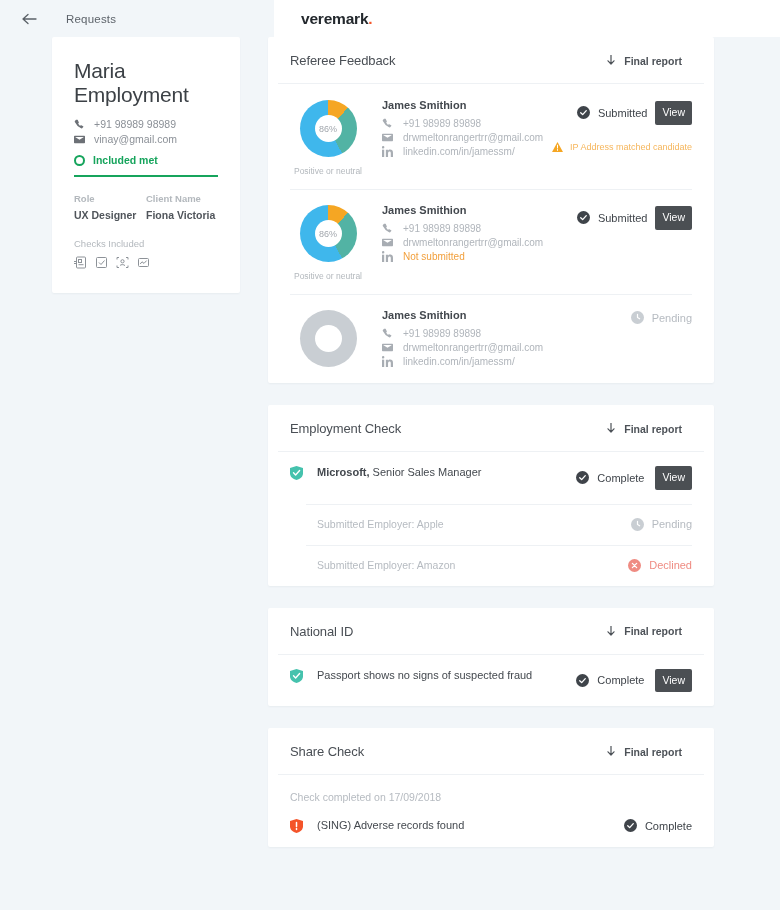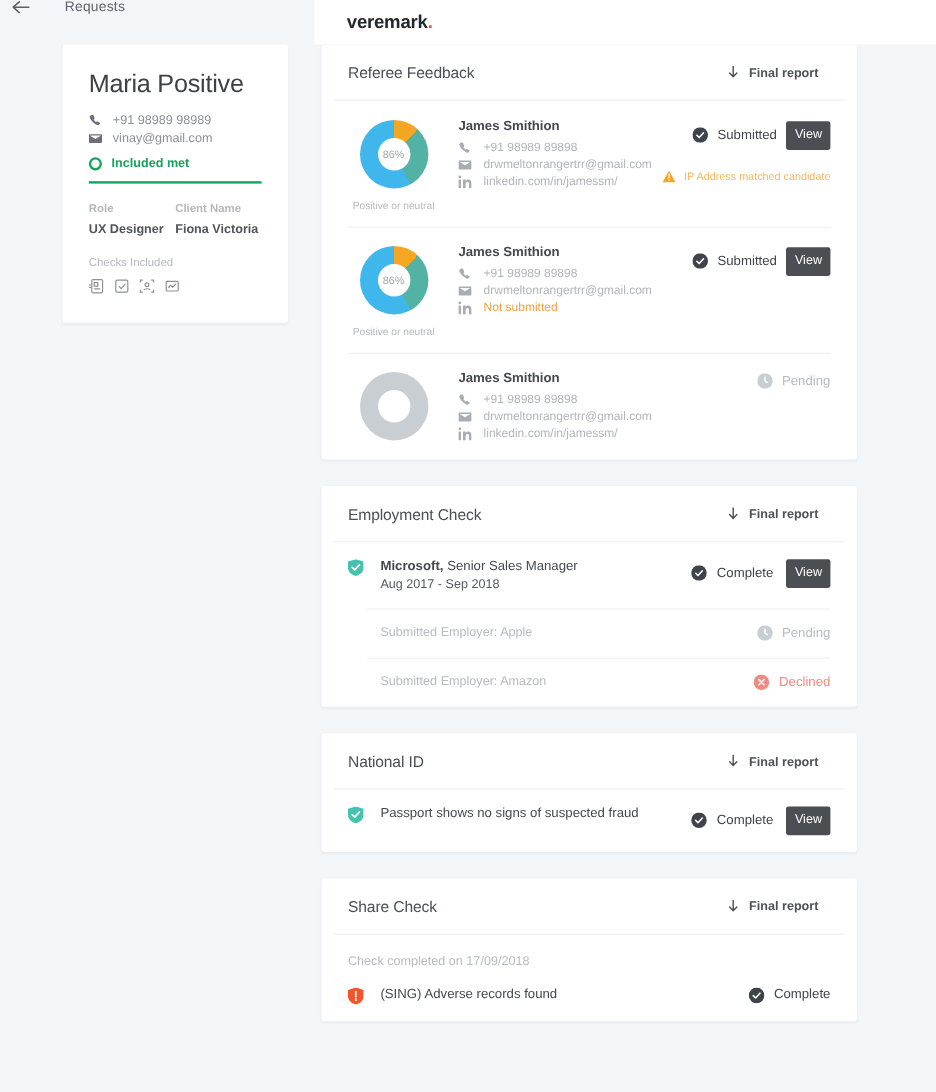--- a/index.html
+++ b/index.html
@@ -8,21 +8,21 @@
     background: #f2f6f9;
     font-family: "Liberation Sans", sans-serif;
     -webkit-font-smoothing: antialiased;
   }
   .page { position: relative; width: 780px; height: 910px; overflow: hidden; }
 
   
   .topbar { display: flex; height: 37px; width: 780px; }
   .topbar-left {
     width: 262px; background: #f2f6f9;
-    display: flex; align-items: flex-start;
+    display: flex; align-items: center; margin-left: 12px;
   }
   .back-btn {
     width: 34px; display: flex; align-items: center; justify-content: center;
     color: #5b6168; cursor: pointer;
   }
   .back-btn svg { display: block; }
   .topbar-title {
     font-size: 11.5px; color: #5d636a; letter-spacing: .2px;
     margin-left: 20px; cursor: pointer;
   }
@@ -172,21 +172,21 @@
         <span>veremark</span><span class="dot">.</span>
       </div>
     </div>
   </div>
 
 
   <div class="body">
 
     <div class="col-left">
       <div class="profile-card">
-        <div class="profile-name">Maria Positive</div>
+        <div class="profile-name">Maria Employment</div>
 
         <div class="contact-line">
           <span class="ic">
             <svg viewBox="0 0 12 12" fill="currentColor">
                 <path d="M2.2.9 1 2.1c-.3.3-.3.8-.1 1.2a14 14 0 0 0 6.8 6.8c.4.2.9.2 1.2-.1l1.2-1.2c.3-.3.2-.7-.1-.9l-2-1.1c-.3-.2-.6-.1-.8.1l-.6.6A10.6 10.6 0 0 1 4.5 5l.6-.6c.2-.2.3-.5.1-.8L4.1 1c-.2-.3-.6-.4-.9-.1z"></path>
               </svg>
           </span>
           <span>+91 98989 98989</span>
         </div>
 
@@ -442,21 +442,20 @@
 
         <div class="erow">
           <span>
             <svg class="shield-ic" viewBox="0 0 13 14">
                 <path d="M6.5 0 13 2v5.2c0 3.4-2.7 5.8-6.5 6.8C2.7 13 0 10.6 0 7.2V2z" fill="#45c2ad"></path>
                 <path d="M3.5 6.8 5.6 8.9 9.6 4.6" stroke="#fff" stroke-width="1.4" fill="none" stroke-linecap="round" stroke-linejoin="round"></path>
               </svg>
           </span>
           <div class="erow-body">
             <div class="erow-title"><b>Microsoft,</b><span> Senior Sales Manager</span></div>
-            <div class="erow-sub">Aug 2017 - Sep 2018</div>
           </div>
           <div class="erow-right">
             <span class="status-chip dark">
               <span>
                 <svg class="status-ic" viewBox="0 0 14 14">
                     <circle cx="7" cy="7" r="7" fill="#3f444a"></circle>
                     <path d="M4 7.2 6.1 9.3 10 5" stroke="#fff" stroke-width="1.4" fill="none" stroke-linecap="round" stroke-linejoin="round"></path>
                   </svg>
               </span>
               <span>Complete</span>

